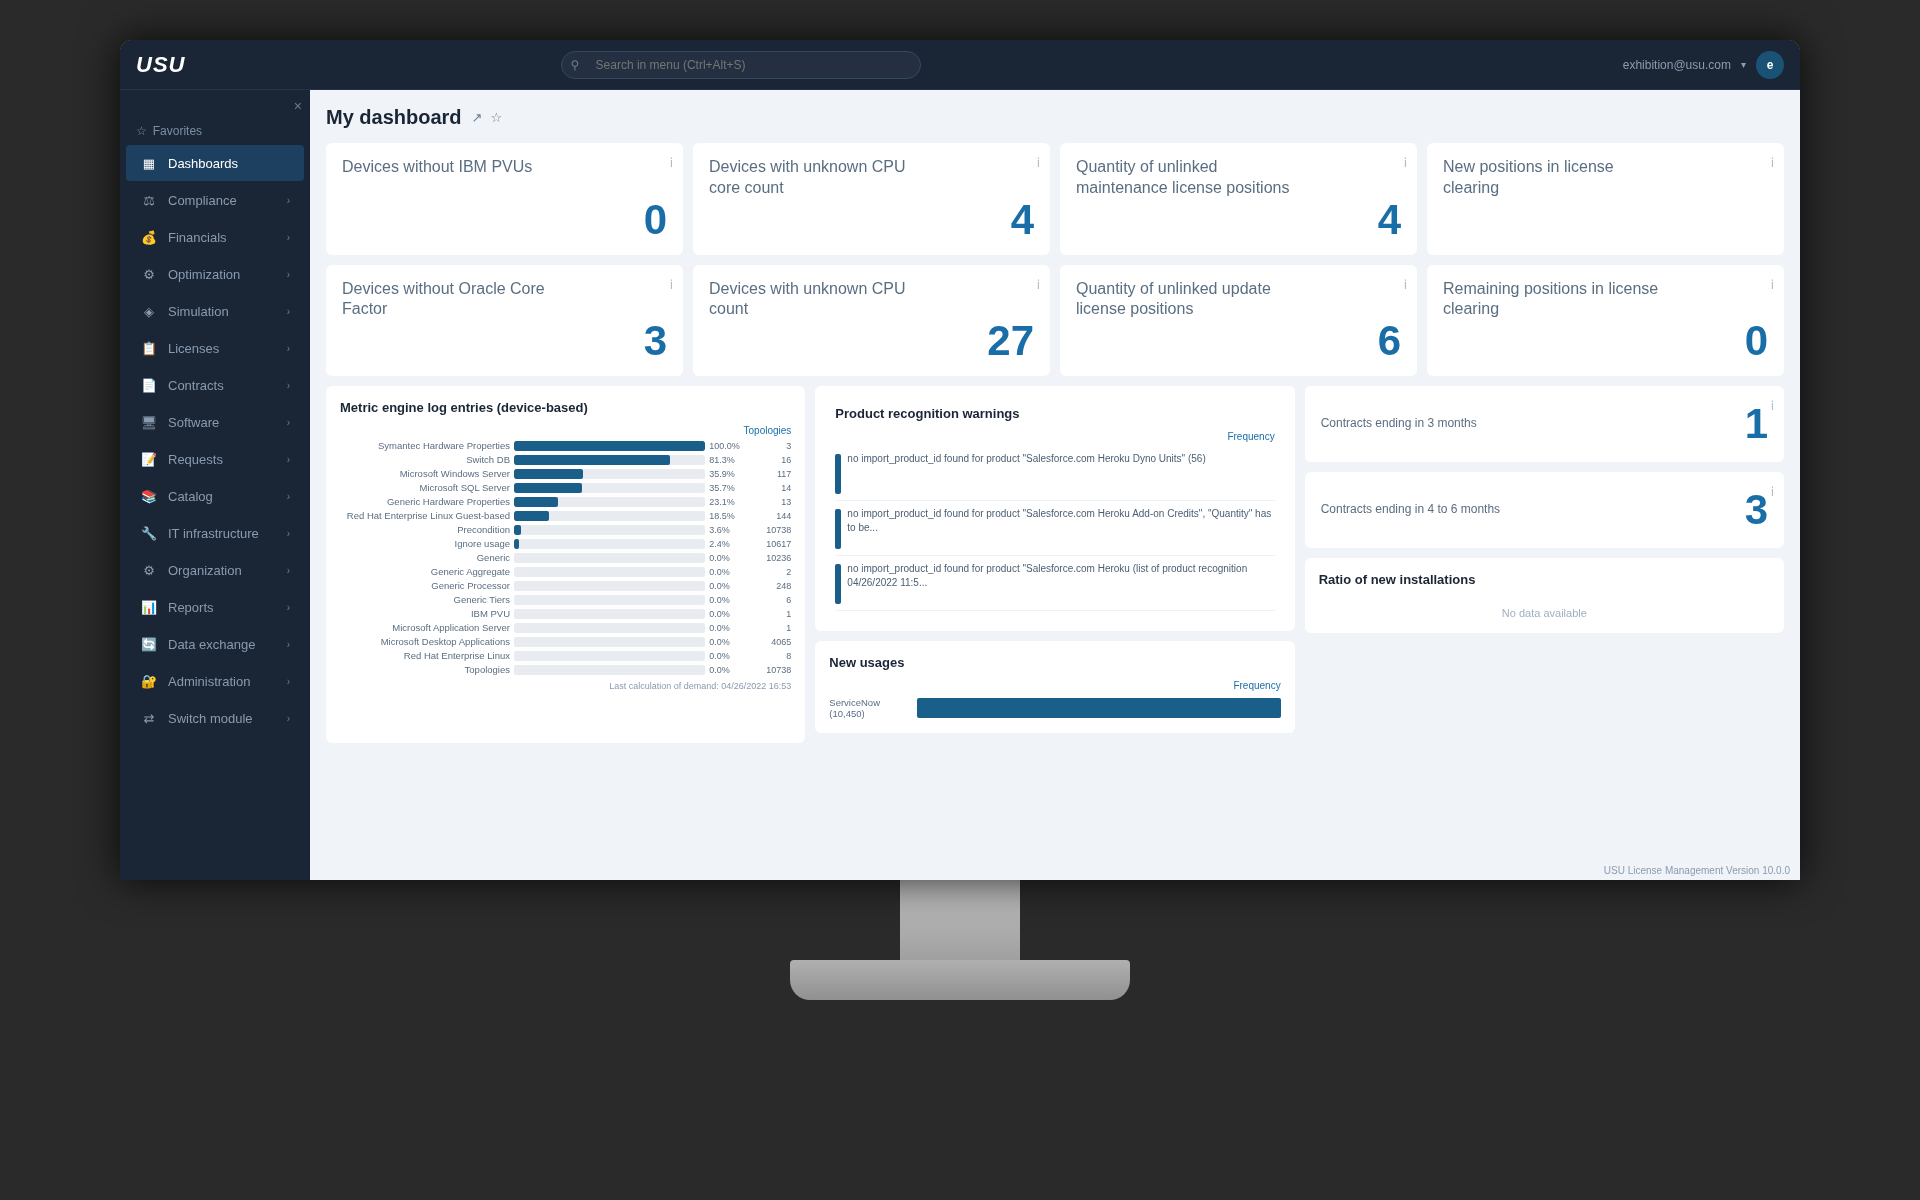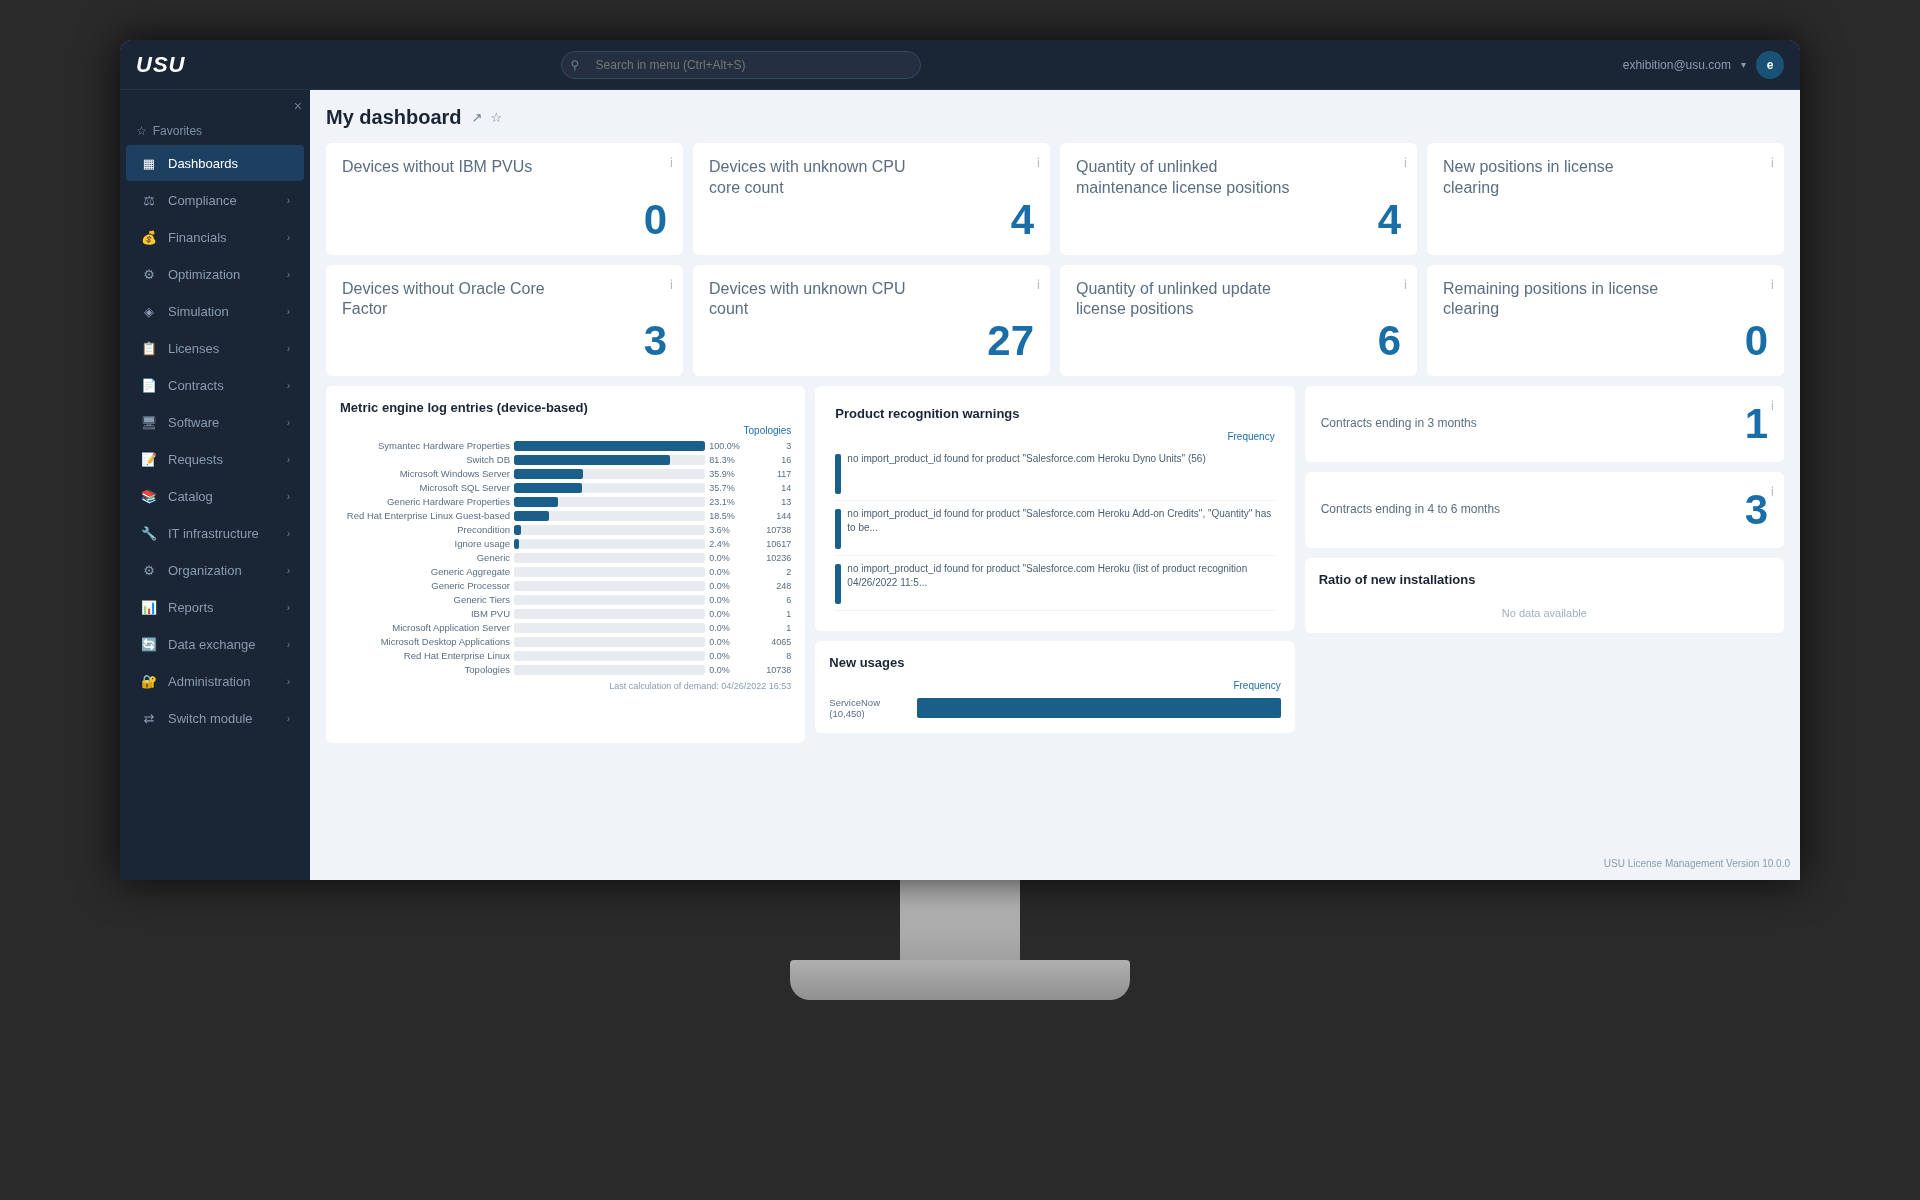--- a/index.html
+++ b/index.html
@@ -424,21 +424,21 @@
     .no-data {
       font-size: 11px;
       color: #a0b0c0;
       text-align: center;
       margin-top: 20px;
     }
 
     
     .version-bar {
       position: absolute;
-      bottom: 7px;
+      bottom: 0;
       right: 0;
       font-size: 10px;
       color: #8a9bb0;
       padding: 4px 10px;
     }
   </style>
 </head>
 <body>
 
 <div class="monitor-shell">

